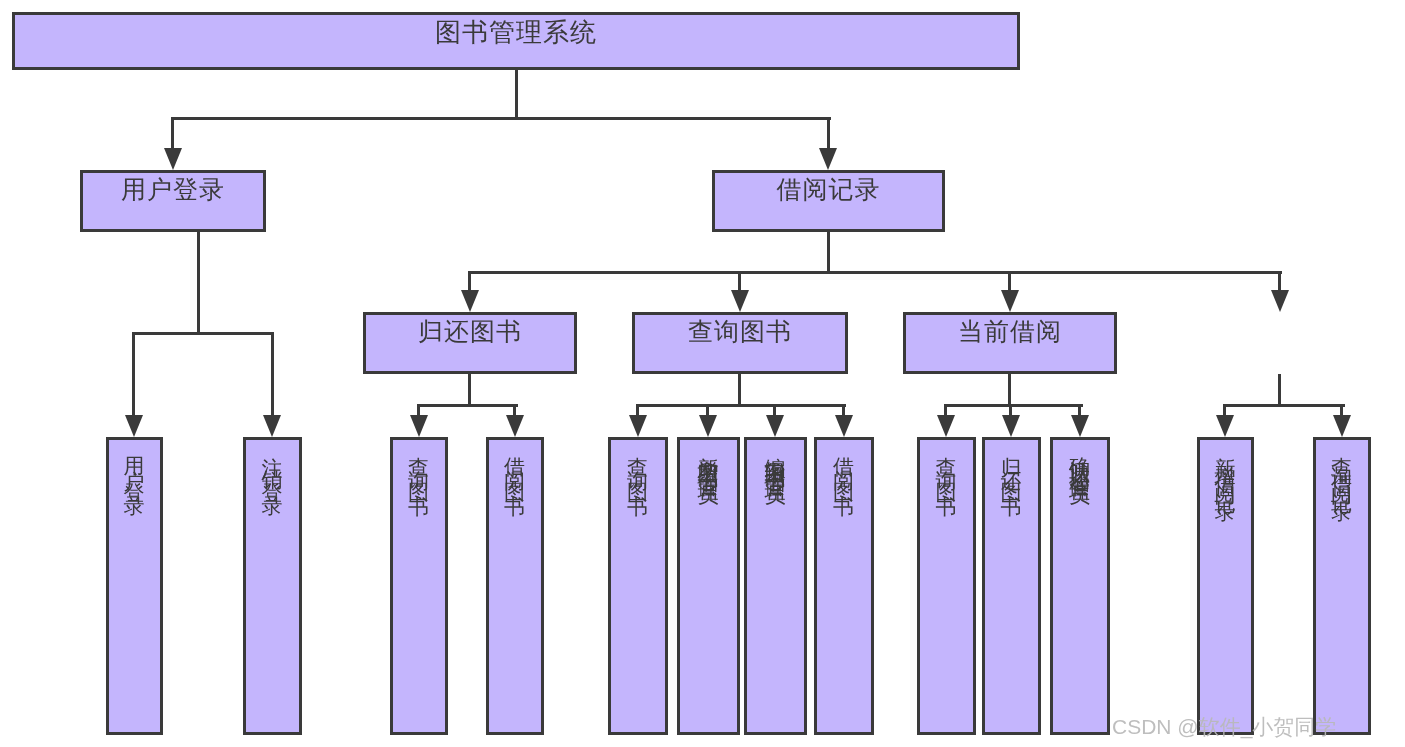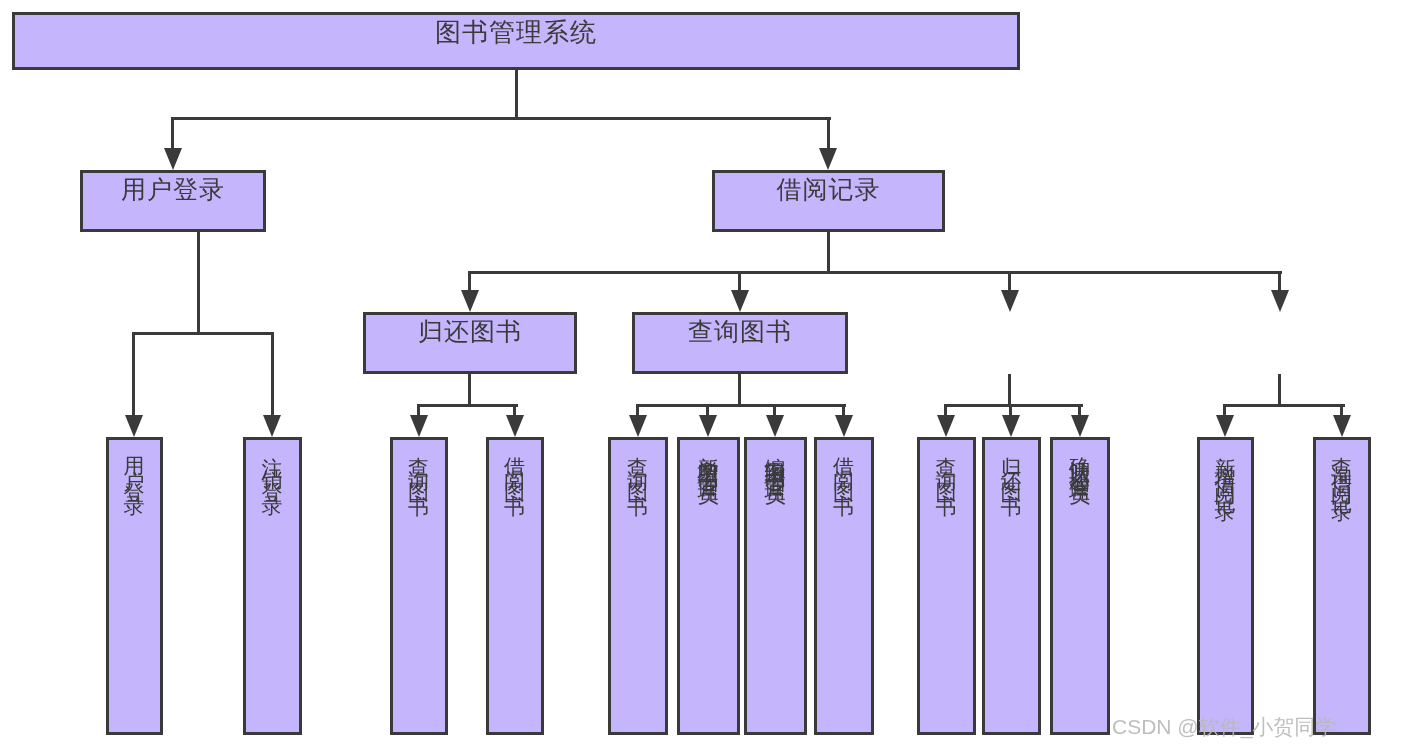--- a/index.html
+++ b/index.html
@@ -99,20 +99,23 @@
   <div class="arrow" style="left:731px;top:290px"></div>
   <div class="arrow" style="left:1001px;top:290px"></div>
   <div class="arrow" style="left:1271px;top:290px"></div>
 
   <div class="node h" style="left:363px;top:312px;width:214px;height:62px">
     <span>归还图书</span>
   </div>
   <div class="node h" style="left:632px;top:312px;width:216px;height:62px">
     <span>查询图书</span>
   </div>
+  <div class="node h" style="left:903px;top:312px;width:214px;height:62px">
+    <span>当前借阅</span>
+  </div>
 
   <div class="ln" style="left:468px;top:374px;width:3px;height:33px"></div>
   <div class="ln" style="left:417px;top:404px;width:101px;height:3px"></div>
   <div class="ln" style="left:417px;top:404px;width:3px;height:13px"></div>
   <div class="ln" style="left:513px;top:404px;width:3px;height:13px"></div>
   <div class="arrow" style="left:410px;top:415px"></div>
   <div class="arrow" style="left:506px;top:415px"></div>
 
   <div class="ln" style="left:738px;top:374px;width:3px;height:33px"></div>
   <div class="ln" style="left:636px;top:404px;width:210px;height:3px"></div>

